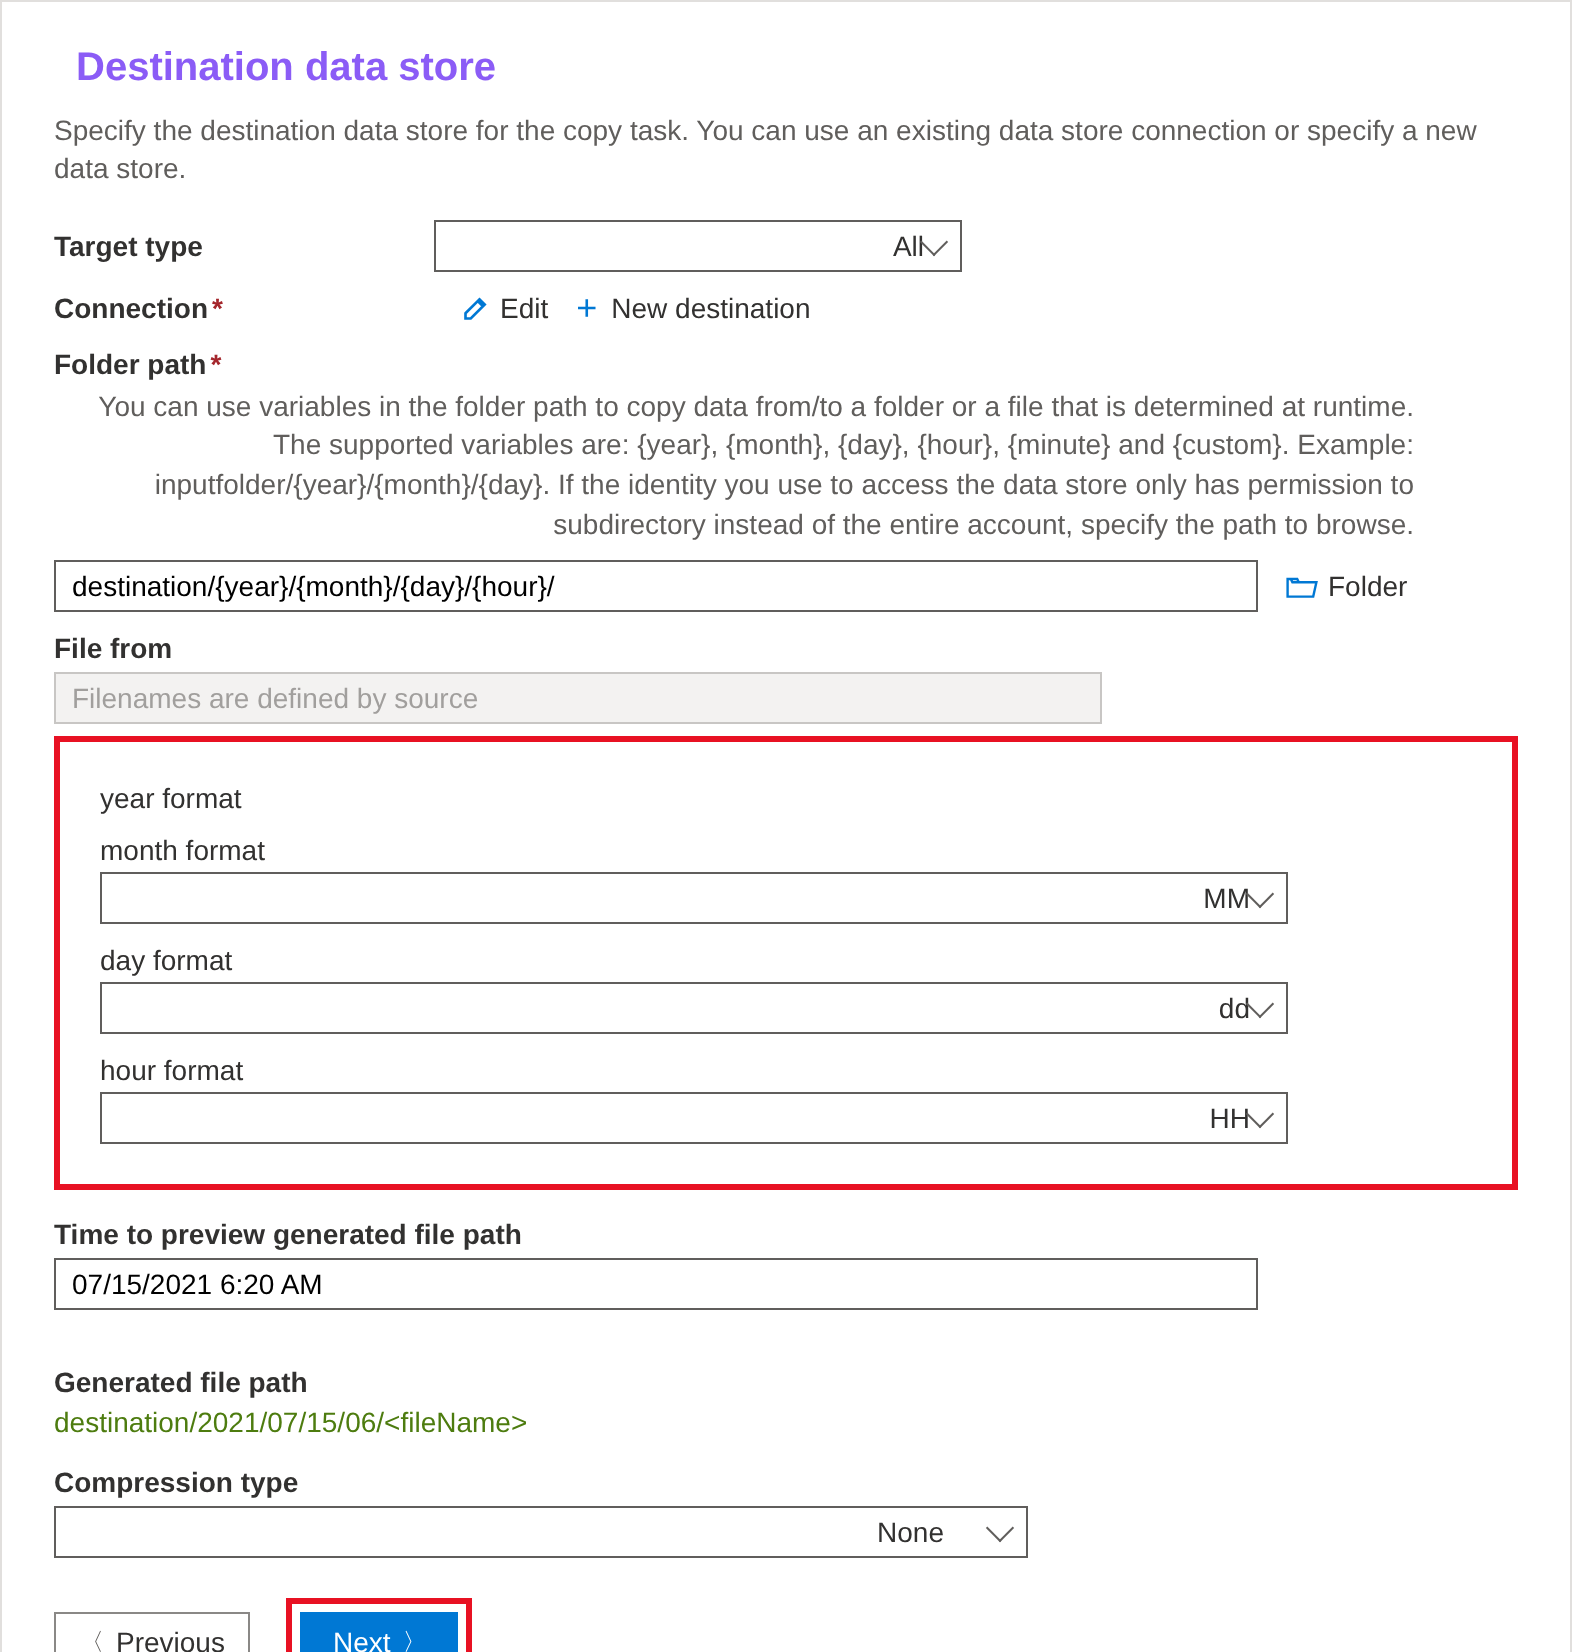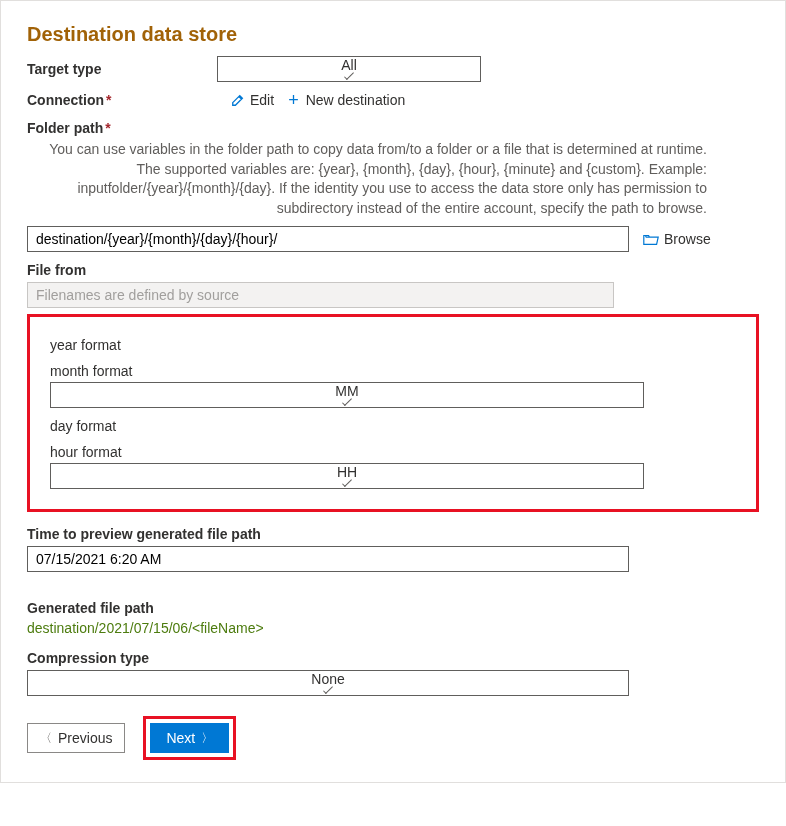--- a/index.html
+++ b/index.html
@@ -11,33 +11,32 @@
     background: #fff;
   }
   .page {
     border: 1px solid #e1dfdd;
     width: 786px;
     padding: 18px 26px 22px 26px;
   }
   h2.title {
     font-size: 20px;
     font-weight: 600;
-    margin: 4px 0 10px 0;
-    color: #a16207;
+    margin: 4px 0 10px 11px;
+    color: #8b5cf6;
   }
   .subtitle { color: #605e5c; margin-bottom: 16px; line-height: 1.35; }
   .row { display: flex; align-items: center; margin-bottom: 10px; }
   .label-col { width: 190px; font-weight: 600; }
   .req { color: #a4262c; margin-left: 2px; }
   .select {
     display: flex; align-items: center; justify-content: flex-end;
     border: 1px solid #605e5c; height: 26px; background: #fff;
     padding: 0 8px; font-size: 14px; cursor: pointer;
     position: relative;
-    flex-direction: column;
   }
   .select .caret {
     width: 10px; height: 10px; display: inline-block;
     border-left: 1px solid #605e5c; border-bottom: 1px solid #605e5c;
     transform: rotate(-45deg); margin-bottom: 4px;
   }
   .hl-red { border: 3px solid #e81123; padding: 3px; display: inline-block; }
   .hl-red.big { display: block; padding: 20px; margin: 6px 0 14px 0; }
   .hl-red.btn { display: inline-block; padding: 4px; }
   .conn-icon {
@@ -73,20 +72,21 @@
     font-size: 14px;
   }
   .btn-next .chev { font-size: 12px; }
 </style>
 </head>
 <body>
 
 <div class="page">
 
   <h2 class="title">Destination data store</h2>
+  <div class="subtitle">Specify the destination data store for the copy task. You can use an existing data store connection or specify a new data store.</div>
 
   
   <div class="row">
     <div class="label-col">
       <span>Target type</span>
     </div>
     <div class="select" style="width:264px;">
       <span>All</span>
       <span class="caret"></span>
     </div>
@@ -113,60 +113,64 @@
   <div class="section-label">
     <span>Folder path</span><span class="req">*</span>
   </div>
   <div class="helptext">You can use variables in the folder path to copy data from/to a folder or a file that is determined at runtime. The supported variables are: {year}, {month}, {day}, {hour}, {minute} and {custom}. Example: inputfolder/{year}/{month}/{day}. If the identity you use to access the data store only has permission to subdirectory instead of the entire account, specify the path to browse.</div>
   <div class="row">
     <input class="textinput" value="destination/{year}/{month}/{day}/{hour}/" style="">
     <span class="action">
       <svg class="folder-icon" viewBox="0 0 20 16">
         <path d="M1 3 L1 14 L17 14 L19 5 L4 5 L3 3 Z M1 3 L7 3 L8 5"></path>
       </svg>
-      <span>Browse</span>
+      <span>Folder</span>
     </span>
   </div>
 
   
   <div class="section-label fn">File from</div>
-  <input class="textinput disabled" style="width: 587px;" disabled="" placeholder="Filenames are defined by source">
+  <input class="textinput disabled" style="width: 524px;" disabled="" placeholder="Filenames are defined by source">
 
   
   <div class="hl-red big">
     <div class="format-group">
       <div class="fmt-label" style="margin-top:0">year format</div>
 
       <div class="fmt-label">month format</div>
       <div class="select">
         <span>MM</span>
         <span class="caret"></span>
       </div>
 
       <div class="fmt-label">day format</div>
+      <div class="select">
+        <span>dd</span>
+        <span class="caret"></span>
+      </div>
 
       <div class="fmt-label">hour format</div>
       <div class="select">
         <span>HH</span>
         <span class="caret"></span>
       </div>
     </div>
   </div>
 
   
   <div class="section-label" style="margin-top:4px">Time to preview generated file path</div>
   <input class="textinput" value="07/15/2021 6:20 AM" style="">
 
   
   <div class="section-label" style="margin-top:28px">Generated file path</div>
   <div class="gen-path">destination/2021/07/15/06/&lt;fileName&gt;</div>
 
   
   <div class="section-label" style="margin-top:6px">Compression type</div>
-  <div class="select" style="width:602px;">
+  <div class="select" style="width:487px;gap:23px;">
     <span>None</span>
     <span class="caret"></span>
   </div>
 
   
   <div class="footer">
     <button class="btn-prev">
       <span class="chev">〈</span>
       <span>Previous</span>
     </button>

